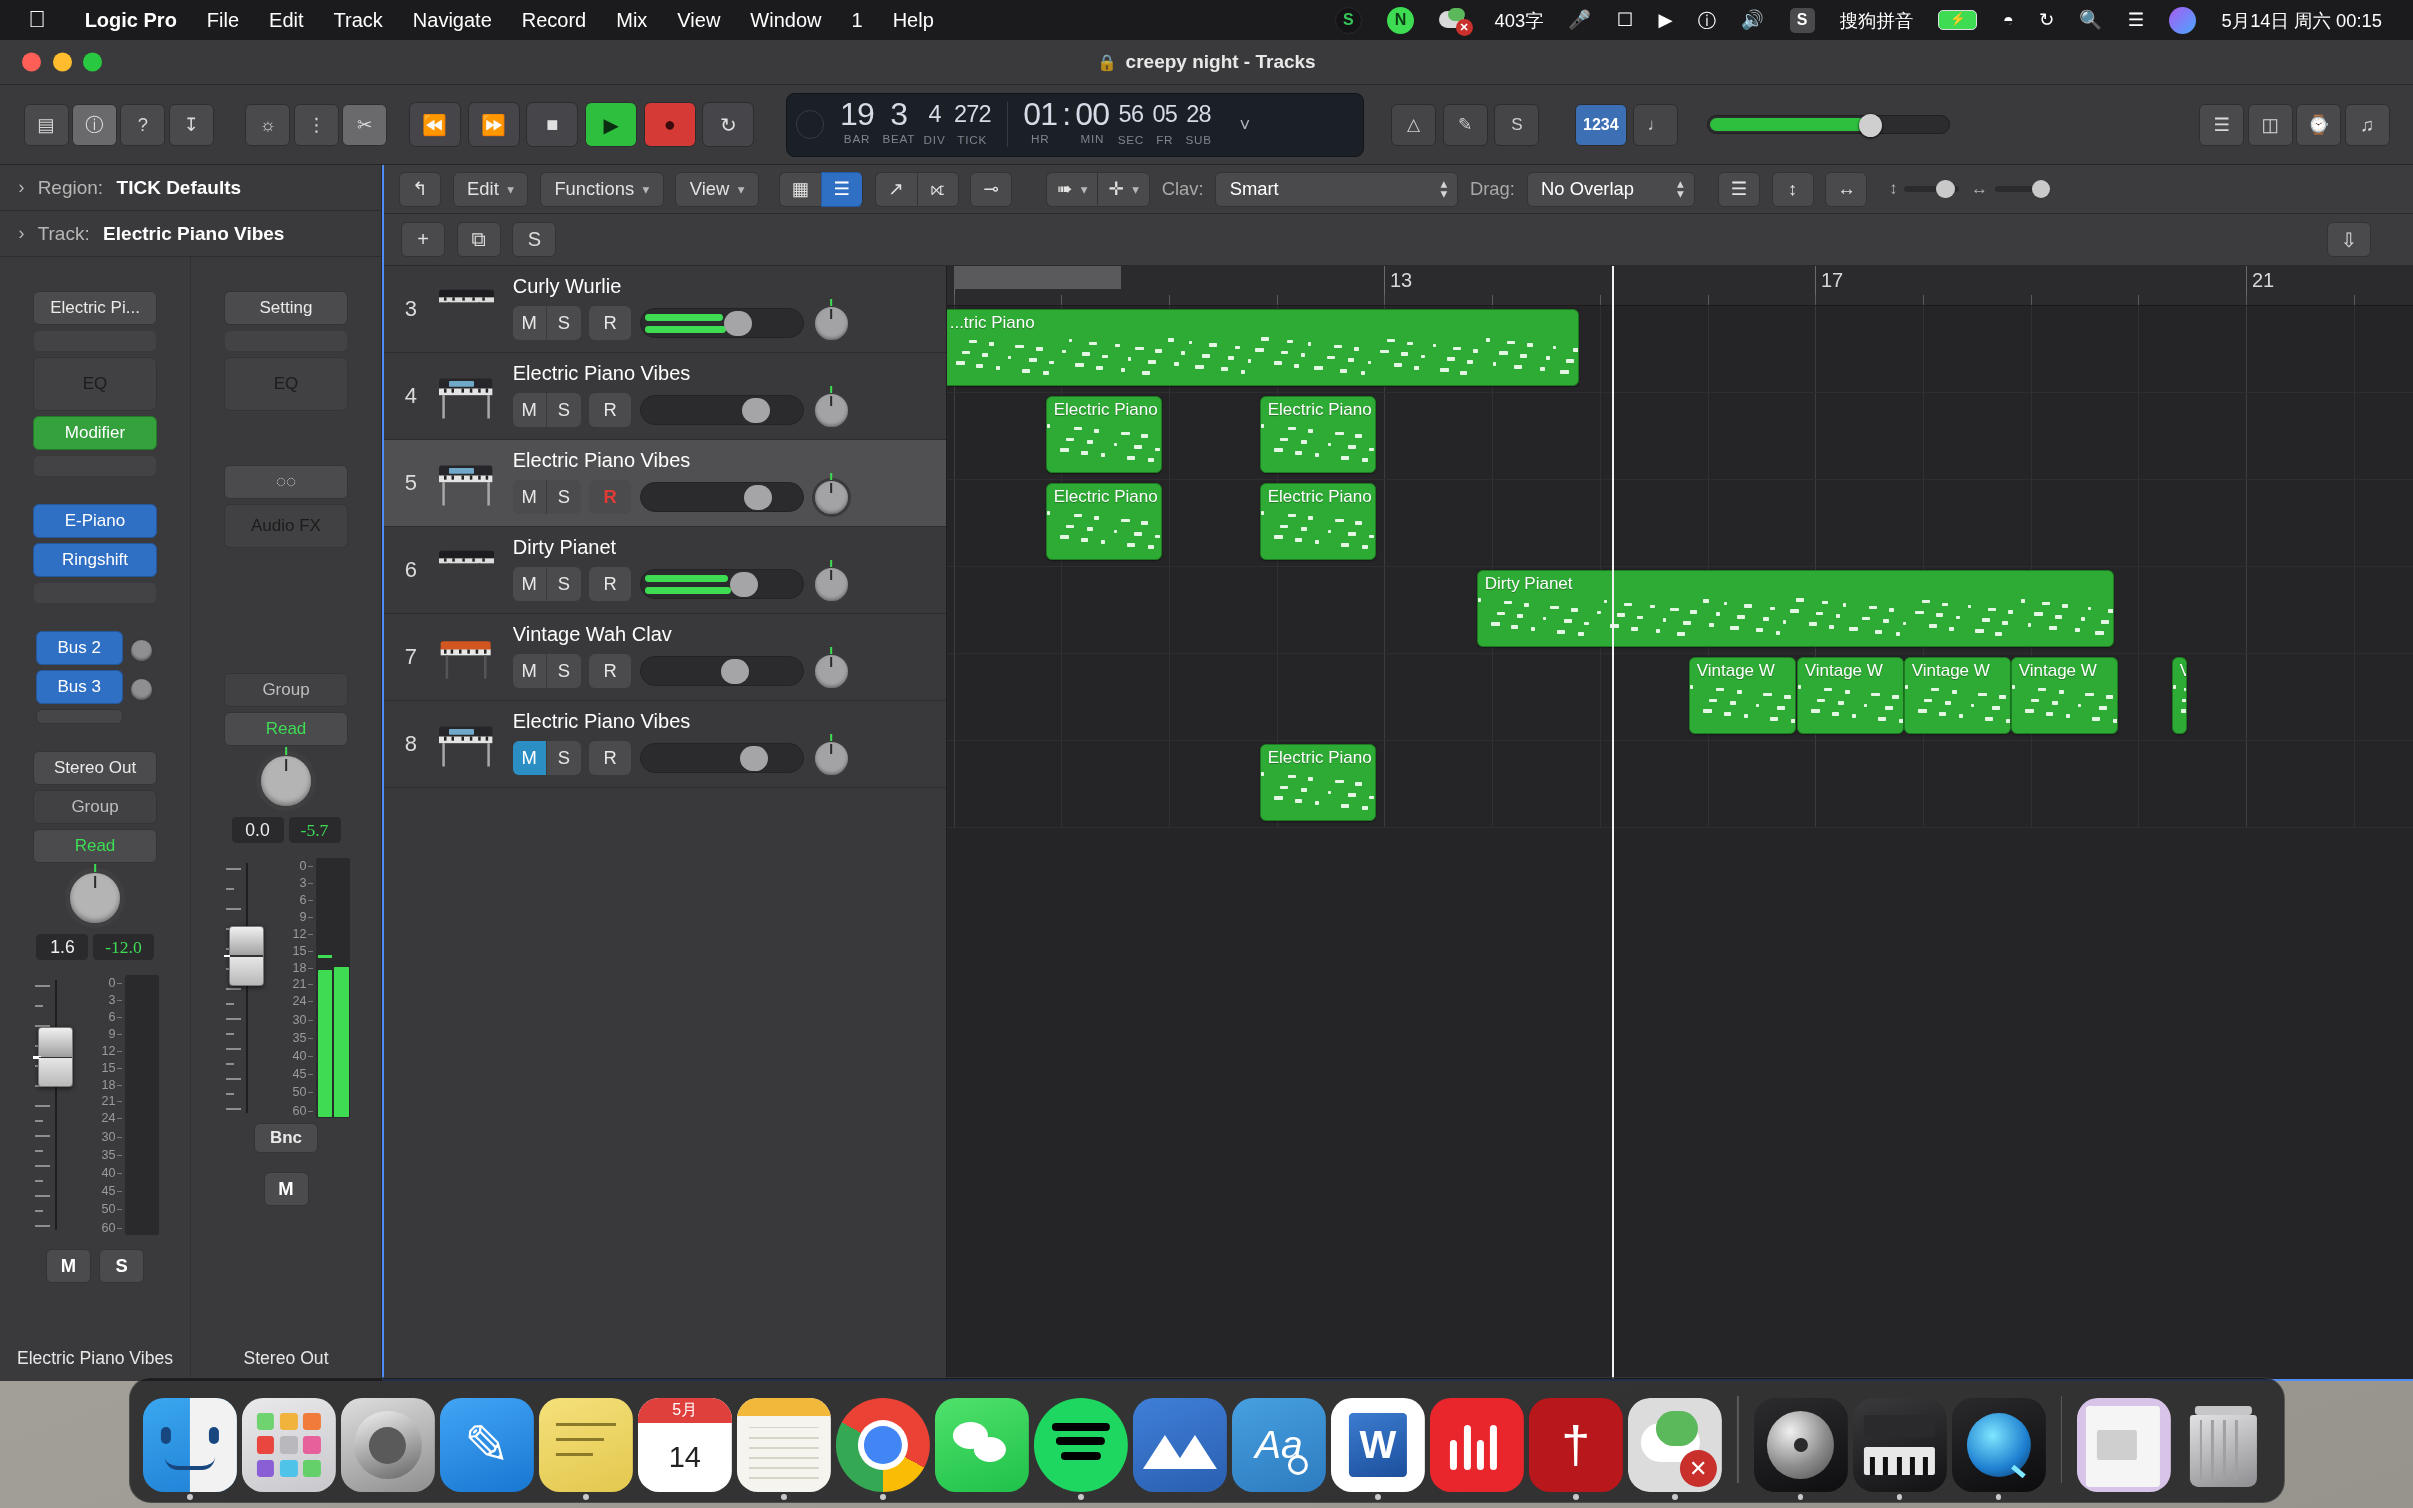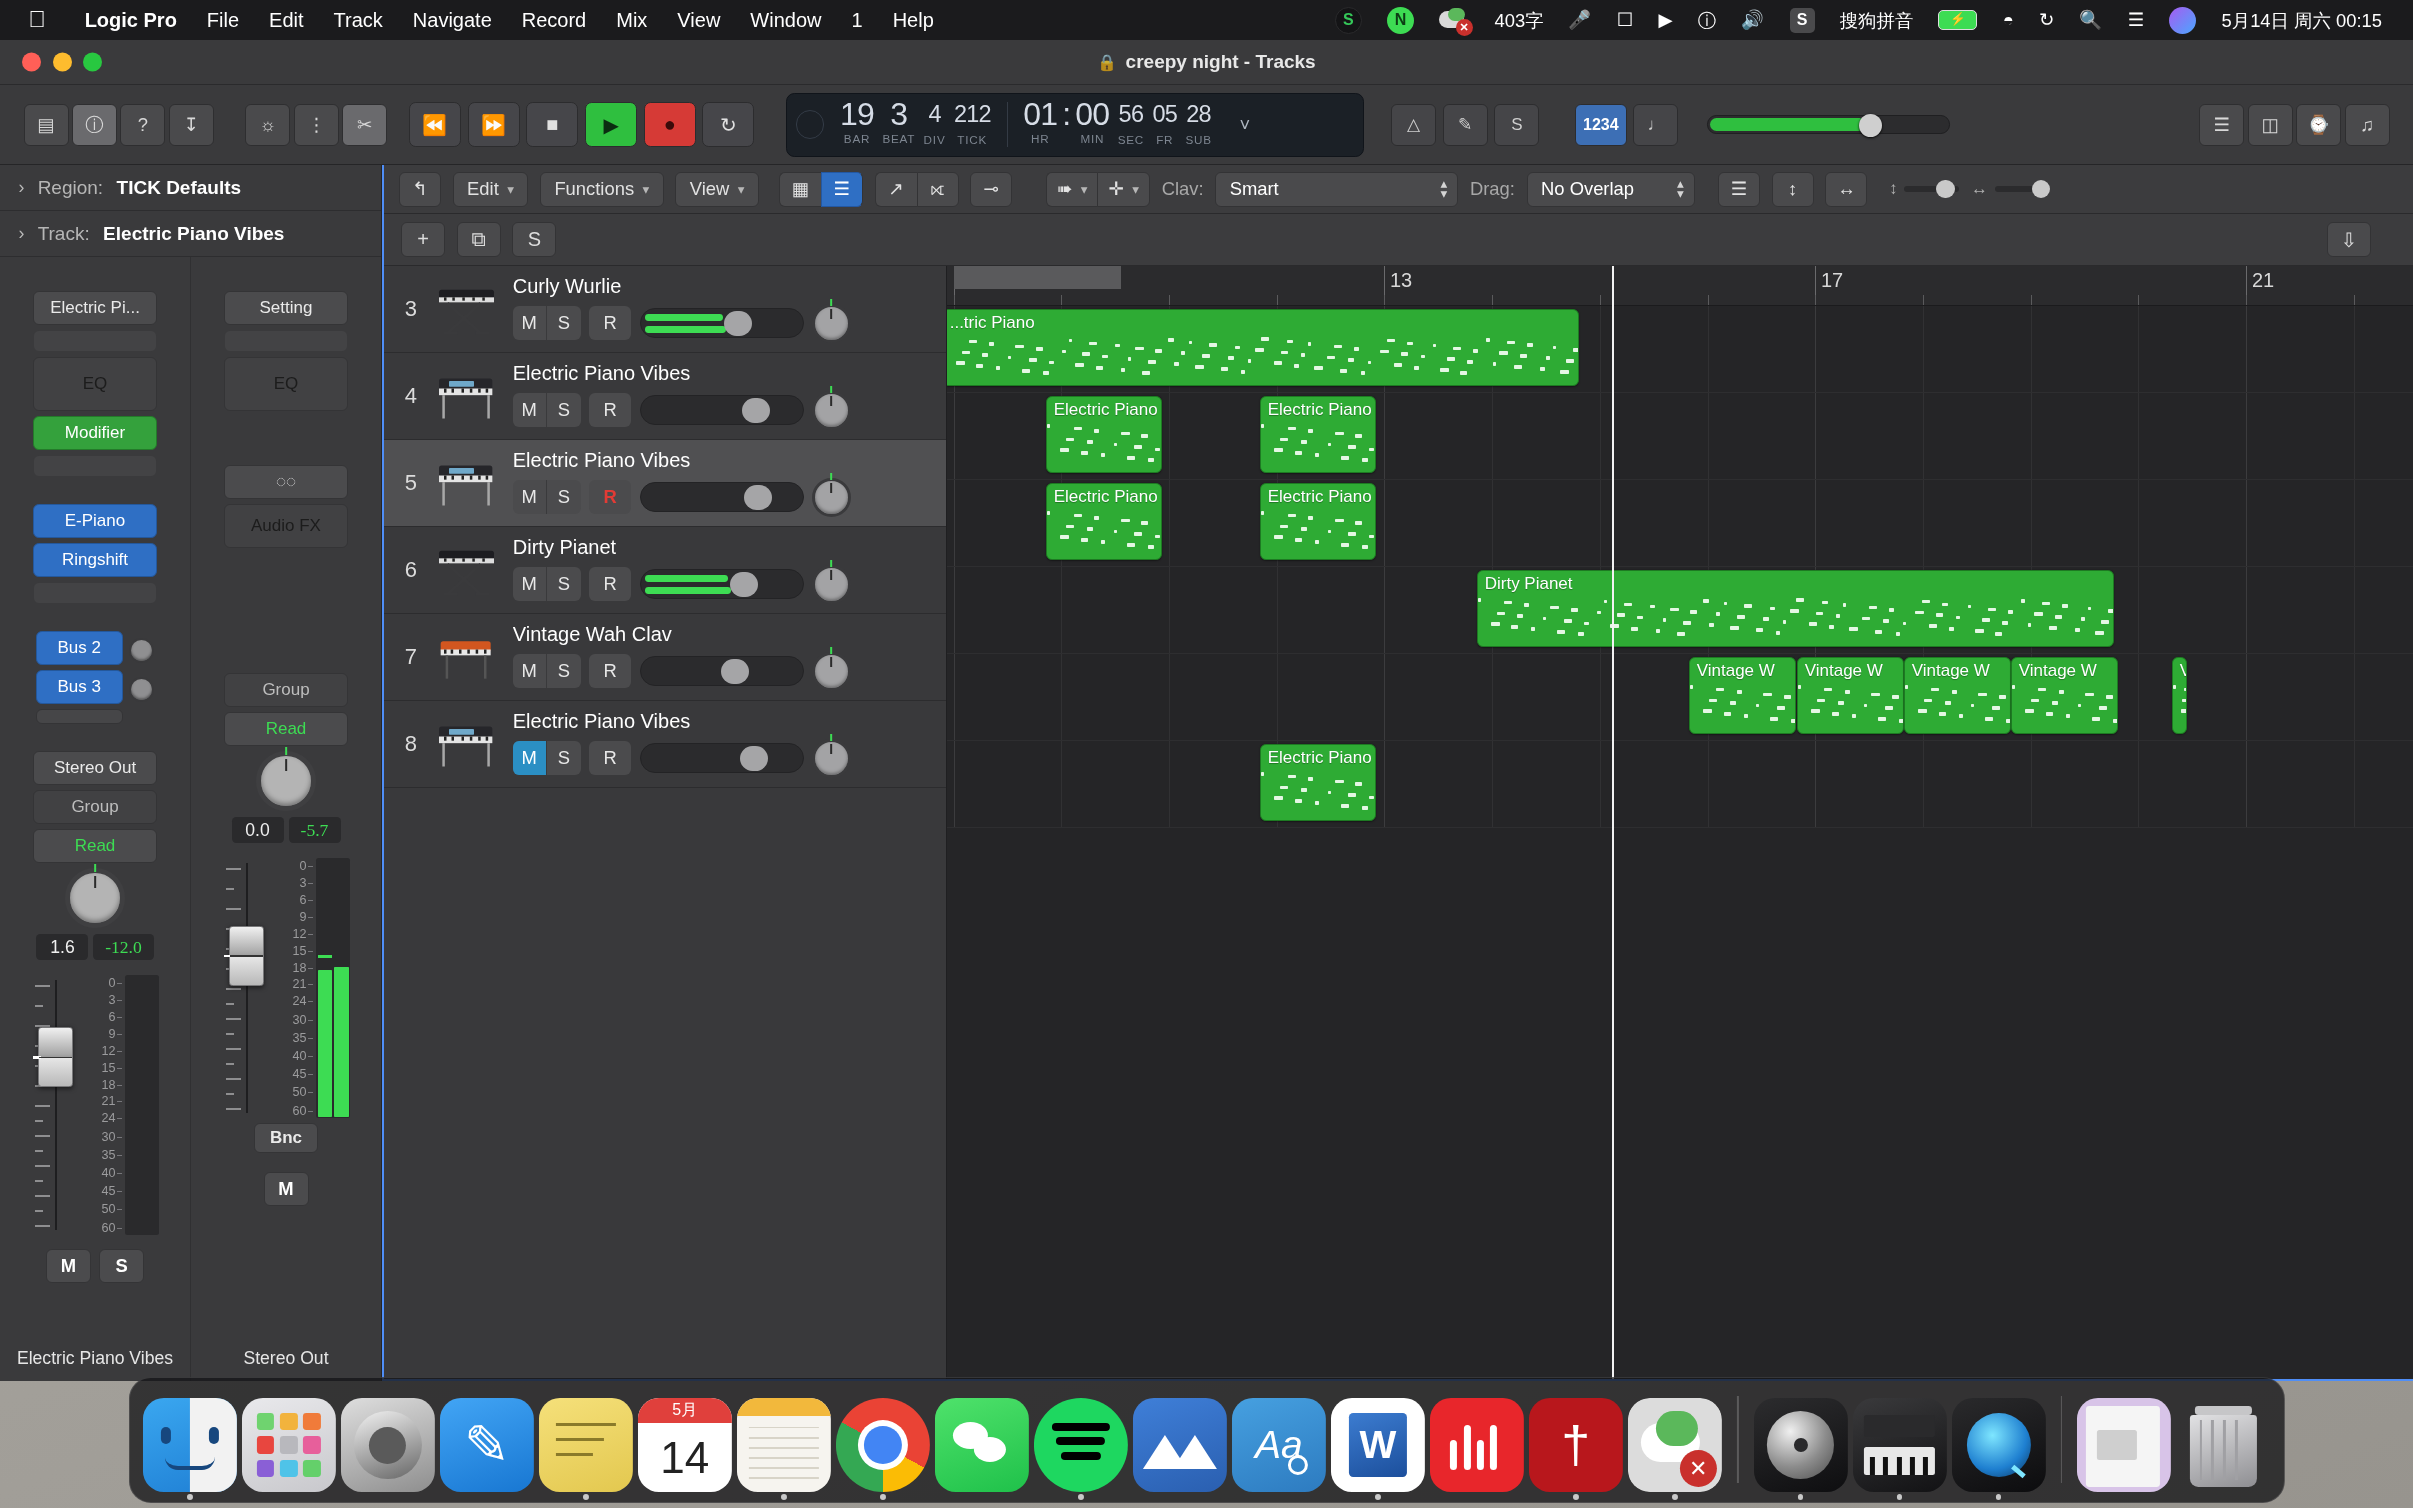--- a/index.html
+++ b/index.html
@@ -347,21 +347,21 @@
             </div>
           <div class="num">
               <span class="v">3</span>
               <span class="l">BEAT</span>
             </div>
           <div class="num">
               <span class="v sm">4</span>
               <span class="l">DIV</span>
             </div>
           <div class="num">
-              <span class="v sm">212</span>
+              <span class="v sm">272</span>
               <span class="l">TICK</span>
             </div>
         </div>
         <div class="divider"></div>
         <div class="seg">
           <div class="num">
               <span class="v">01</span>
               <span class="l">HR</span>
             </div>
           <div class="num" style="padding:0 0.8px;">
@@ -1442,21 +1442,21 @@
           <div style="position:absolute;left:17px;right:17px;top:25px;height:3.4px;background:#8a7a2a"></div>
           <div style="position:absolute;left:17px;right:28.5px;top:40px;height:3.4px;background:#8a7a2a"></div>
           <div style="position:absolute;left:17px;right:40px;top:55px;height:3.4px;background:#8a7a2a"></div>
         </div>
         <span class="dot"></span>
       </div>
       <div class="dwrap">
         <div class="dicon">
           <div style="position:absolute;inset:0;background:#fff"></div>
       <div style="position:absolute;left:0;right:0;top:0;height:25px;background:#e0403c;color:#fff;font-size:16px;display:flex;align-items:center;justify-content:center">5月</div>
-      <div style="position:absolute;left:0;right:0;top:25px;bottom:0;display:flex;align-items:center;justify-content:center;font-size:44px;color:#222">14</div>
+      <div style="position:absolute;left:0;right:0;top:25px;bottom:0;display:flex;align-items:center;justify-content:center;font-size:29px;color:#222">14</div>
         </div>
       </div>
       <div class="dwrap">
         <div class="dicon">
           <div style="position:absolute;inset:0;background:#f6f4ef"></div>
           <div style="position:absolute;left:0;right:0;top:0;height:18.4px;background:#f2b83c"></div>
           <div style="position:absolute;left:11.7px;right:11.7px;top:28.5px;height:1.7px;background:#d8d4c8"></div>
           <div style="position:absolute;left:11.7px;right:11.7px;top:39px;height:1.7px;background:#d8d4c8"></div>
           <div style="position:absolute;left:11.7px;right:11.7px;top:49px;height:1.7px;background:#d8d4c8"></div>
           <div style="position:absolute;left:11.7px;right:11.7px;top:59px;height:1.7px;background:#d8d4c8"></div>

